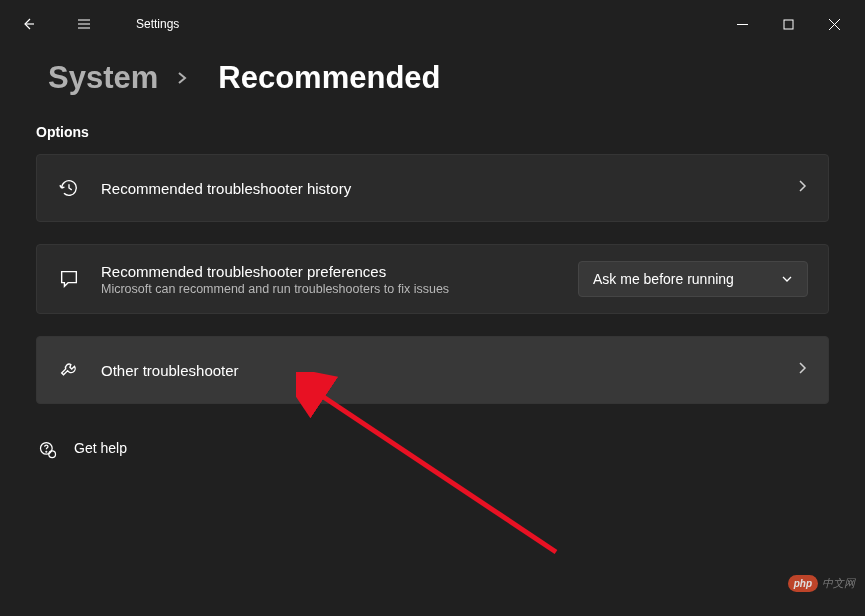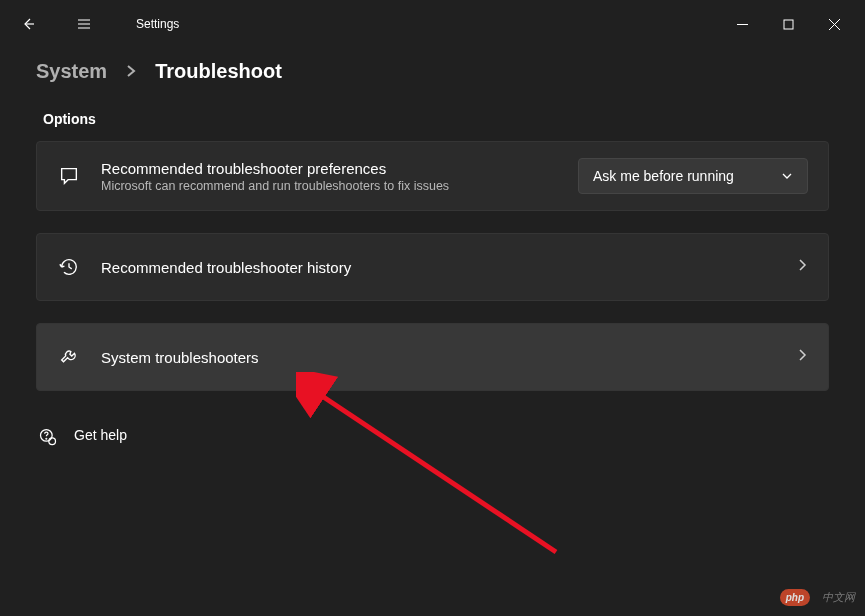--- a/index.html
+++ b/index.html
@@ -55,36 +55,36 @@
     .content {
       padding: 12px 36px 0 36px;
     }
     .breadcrumb {
       display: flex;
       align-items: center;
       gap: 18px;
       margin-bottom: 28px;
     }
     .breadcrumb-item {
-      font-size: 20px;
+      font-size: 31px;
       font-weight: 600;
+      margin-left: 12px;
     }
     .breadcrumb-item.parent {
       color: #b0b0b0;
       font-weight: 600;
     }
     .breadcrumb-sep {
       color: #b0b0b0;
       font-size: 20px;
     }
     .section-title {
       font-size: 14px;
       font-weight: 600;
       margin-bottom: 14px;
-      margin-left: 7px;
     }
     .card {
       background: #2b2b2b;
       border: 1px solid #353535;
       border-radius: 4px;
       display: flex;
       align-items: center;
       padding: 16px 20px;
       margin-bottom: 22px;
       min-height: 68px;
@@ -149,24 +149,24 @@
     }
     .arrow-overlay {
       position: absolute;
       left: 296px;
       top: 372px;
       pointer-events: none;
     }
     .watermark {
       position: absolute;
       right: 10px;
-      bottom: 10px;
-      display: flex;
-      align-items: center;
-      gap: 12px;
+      bottom: 24px;
+      display: flex;
+      align-items: center;
+      gap: 4px;
       opacity: 0.85;
     }
     .watermark-badge {
       background: #d94b2b;
       color: #fff;
       font-size: 10px;
       font-weight: bold;
       padding: 3px 6px;
       border-radius: 10px;
       font-style: italic;
@@ -215,69 +215,69 @@
 </div>
 
 <div class="content">
   <div class="breadcrumb">
     <span class="breadcrumb-item parent">System</span>
     <span class="breadcrumb-sep">
       <svg width="12" height="14" viewBox="0 0 12 14" fill="none" stroke="currentColor" stroke-width="2">
         <path d="M3 2 L9 7 L3 12"></path>
       </svg>
     </span>
-    <span class="breadcrumb-item">Troubleshoot</span>
+    <span class="breadcrumb-item">Recommended</span>
   </div>
 
   <div class="section-title">Options</div>
-
-  <div class="card">
-    <div class="card-icon">
-      <svg width="22" height="22" viewBox="0 0 24 24" fill="none" stroke="currentColor" stroke-width="1.5">
-        <path d="M4 4 h16 v12 h-9 l-4 4 v-4 h-3 z"></path>
-      </svg>
-    </div>
-    <div class="card-text">
-      <div class="card-title">Recommended troubleshooter preferences</div>
-      <div class="card-subtitle">Microsoft can recommend and run troubleshooters to fix issues</div>
-    </div>
-    <div class="dropdown">
-      <span>Ask me before running</span>
-      <svg width="12" height="12" viewBox="0 0 12 12" fill="none" stroke="currentColor" stroke-width="1.3">
-        <path d="M2 4 L6 8 L10 4"></path>
-      </svg>
-    </div>
-  </div>
 
   <div class="card">
     <div class="card-icon">
       <svg width="22" height="22" viewBox="0 0 24 24" fill="none" stroke="currentColor" stroke-width="1.5">
         <path d="M4 12 a8 8 0 1 1 2.5 5.8"></path>
         <path d="M4 12 l-2 -3 M4 12 l3 -1"></path>
         <path d="M12 8 v4 l3 2"></path>
       </svg>
     </div>
     <div class="card-text">
       <div class="card-title">Recommended troubleshooter history</div>
     </div>
     <div class="chevron-right">
       <svg width="12" height="14" viewBox="0 0 12 14" fill="none" stroke="currentColor" stroke-width="1.5">
         <path d="M4 2 L9 7 L4 12"></path>
       </svg>
     </div>
   </div>
 
+  <div class="card">
+    <div class="card-icon">
+      <svg width="22" height="22" viewBox="0 0 24 24" fill="none" stroke="currentColor" stroke-width="1.5">
+        <path d="M4 4 h16 v12 h-9 l-4 4 v-4 h-3 z"></path>
+      </svg>
+    </div>
+    <div class="card-text">
+      <div class="card-title">Recommended troubleshooter preferences</div>
+      <div class="card-subtitle">Microsoft can recommend and run troubleshooters to fix issues</div>
+    </div>
+    <div class="dropdown">
+      <span>Ask me before running</span>
+      <svg width="12" height="12" viewBox="0 0 12 12" fill="none" stroke="currentColor" stroke-width="1.3">
+        <path d="M2 4 L6 8 L10 4"></path>
+      </svg>
+    </div>
+  </div>
+
   <div class="card hover">
     <div class="card-icon">
       <svg width="22" height="22" viewBox="0 0 24 24" fill="none" stroke="currentColor" stroke-width="1.5">
         <path d="M14 6 a4 4 0 0 0 -5.6 4.8 L4 15.2 l2 2 l4.4 -4.4 A4 4 0 0 0 18 8 l-3 3 l-2 -2 z"></path>
       </svg>
     </div>
     <div class="card-text">
-      <div class="card-title">System troubleshooters</div>
+      <div class="card-title">Other troubleshooter</div>
     </div>
     <div class="chevron-right">
       <svg width="12" height="14" viewBox="0 0 12 14" fill="none" stroke="currentColor" stroke-width="1.5">
         <path d="M4 2 L9 7 L4 12"></path>
       </svg>
     </div>
   </div>
 
   <div class="help-row">
     <div class="help-icon">

